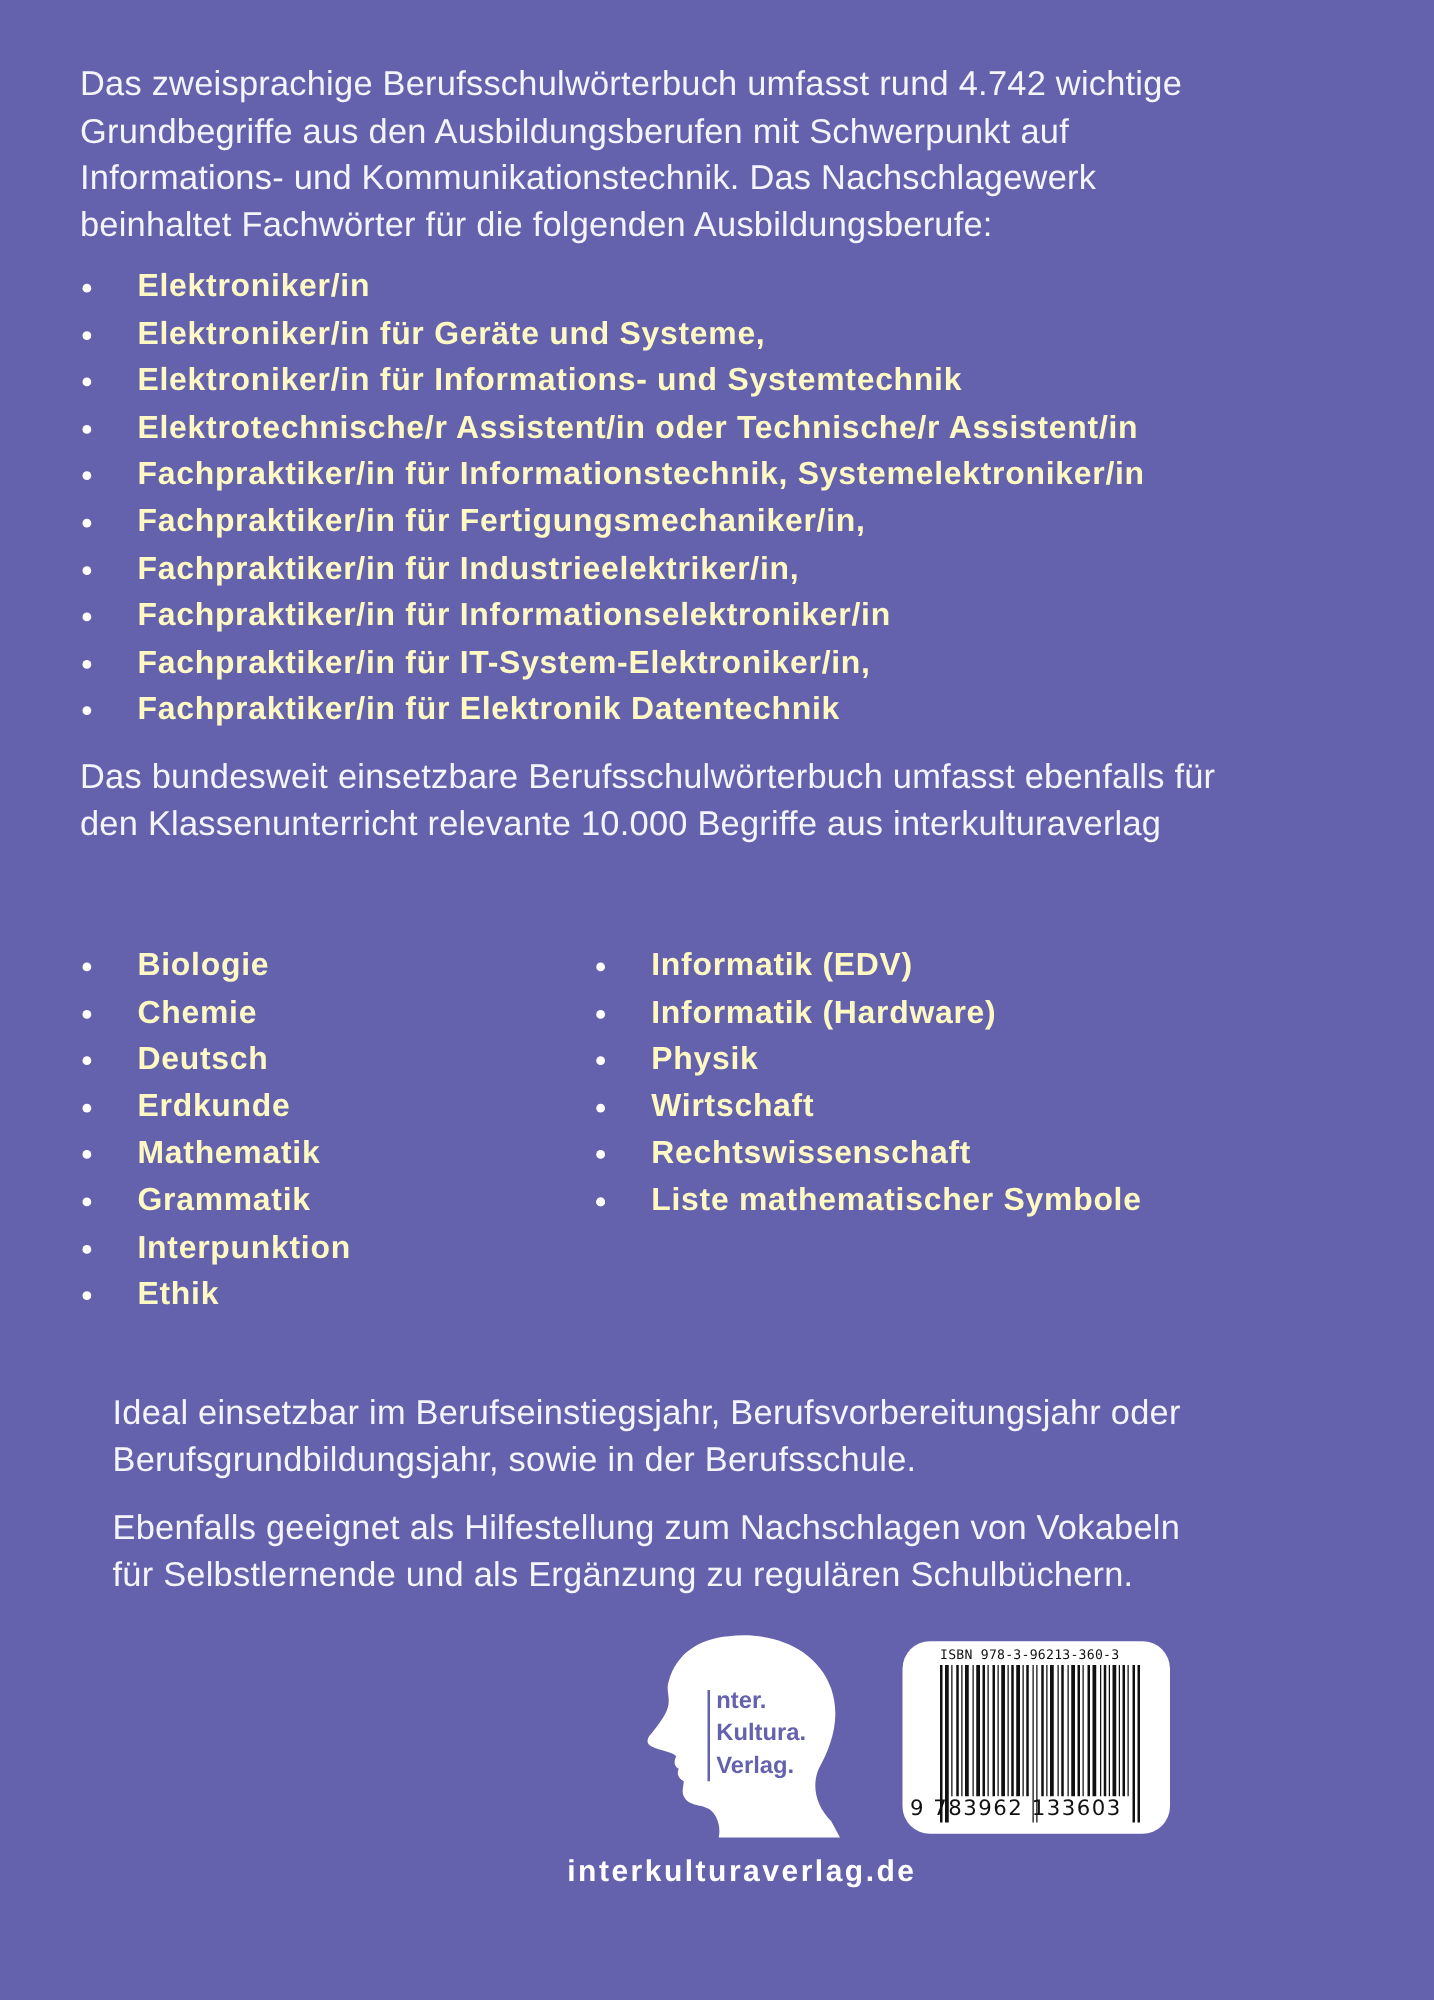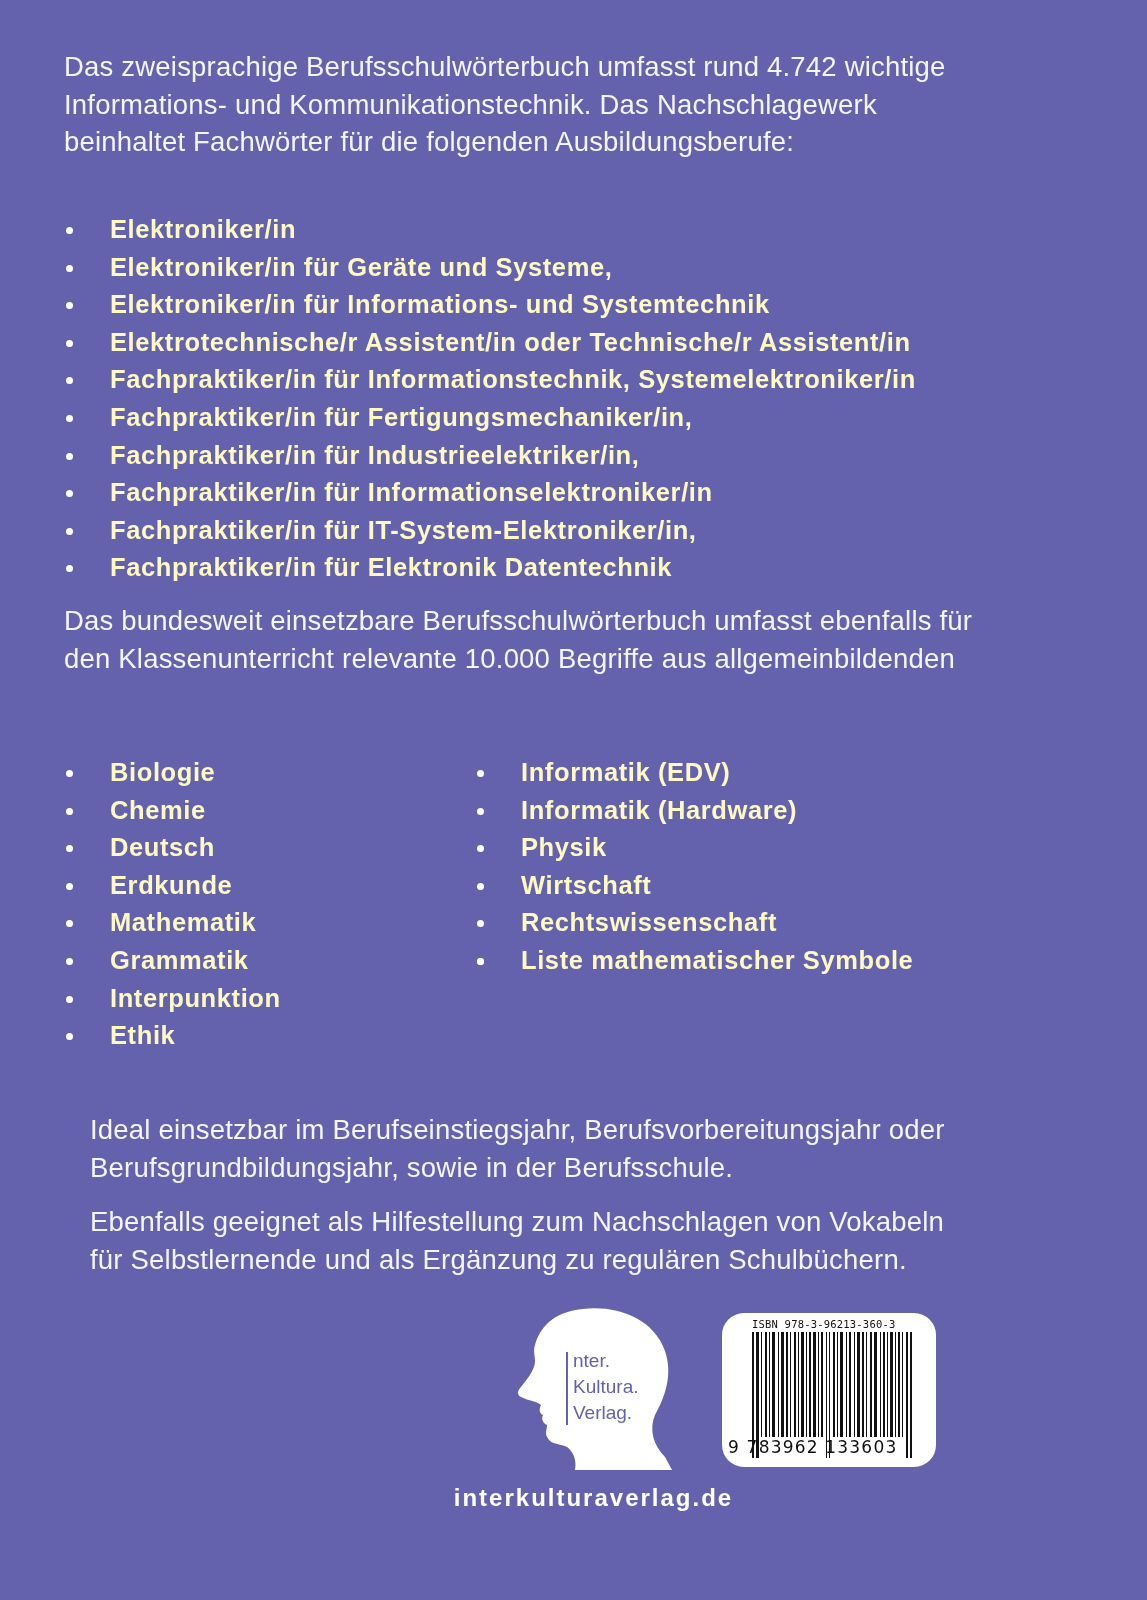--- a/index.html
+++ b/index.html
@@ -68,21 +68,21 @@
       left: 51px;
       top: 47px;
       width: 2px;
       height: 73px;
       background: #6562ad;
     }
     #logo .logo-text {
       position: absolute;
       left: 58px;
       top: 43px;
-      font-weight: normal;
+      font-weight: bold;
       font-size: 19px;
       line-height: 26px;
       color: #6562ad;
       white-space: nowrap;
     }
 
     #barcode-box {
       position: absolute;
       left: 722px;
       top: 1313px;
@@ -129,40 +129,41 @@
       letter-spacing: 2px;
       color: #ffffff;
       margin-left: 20px;
     }
   </style>
 </head>
 <body>
 
 <div class="para" id="intro">
   <div>Das zweisprachige Berufsschulwörterbuch umfasst rund 4.742 wichtige</div>
+  <div>Grundbegriffe aus den Ausbildungsberufen mit Schwerpunkt auf</div>
   <div>Informations- und Kommunikationstechnik. Das Nachschlagewerk</div>
   <div>beinhaltet Fachwörter für die folgenden Ausbildungsberufe:</div>
 </div>
 
 <ul class="bullets" id="professions">
   <li><span class="dot"></span><span>Elektroniker/in</span></li>
   <li><span class="dot"></span><span>Elektroniker/in für Geräte und Systeme,</span></li>
   <li><span class="dot"></span><span>Elektroniker/in für Informations- und Systemtechnik</span></li>
   <li><span class="dot"></span><span>Elektrotechnische/r Assistent/in oder Technische/r Assistent/in</span></li>
   <li><span class="dot"></span><span>Fachpraktiker/in für Informationstechnik, Systemelektroniker/in</span></li>
   <li><span class="dot"></span><span>Fachpraktiker/in für Fertigungsmechaniker/in,</span></li>
   <li><span class="dot"></span><span>Fachpraktiker/in für Industrieelektriker/in,</span></li>
   <li><span class="dot"></span><span>Fachpraktiker/in für Informationselektroniker/in</span></li>
   <li><span class="dot"></span><span>Fachpraktiker/in für IT-System-Elektroniker/in,</span></li>
   <li><span class="dot"></span><span>Fachpraktiker/in für Elektronik Datentechnik</span></li>
 </ul>
 
 <div class="para" id="intro-2">
   <div>Das bundesweit einsetzbare Berufsschulwörterbuch umfasst ebenfalls für</div>
-  <div>den Klassenunterricht relevante 10.000 Begriffe aus allgemeinbildenden</div>
+  <div>den Klassenunterricht relevante 10.000 Begriffe aus interkulturaverlag</div>
 </div>
 
 <ul class="bullets" id="subjects-left">
   <li><span class="dot"></span><span>Biologie</span></li>
   <li><span class="dot"></span><span>Chemie</span></li>
   <li><span class="dot"></span><span>Deutsch</span></li>
   <li><span class="dot"></span><span>Erdkunde</span></li>
   <li><span class="dot"></span><span>Mathematik</span></li>
   <li><span class="dot"></span><span>Grammatik</span></li>
   <li><span class="dot"></span><span>Interpunktion</span></li>

